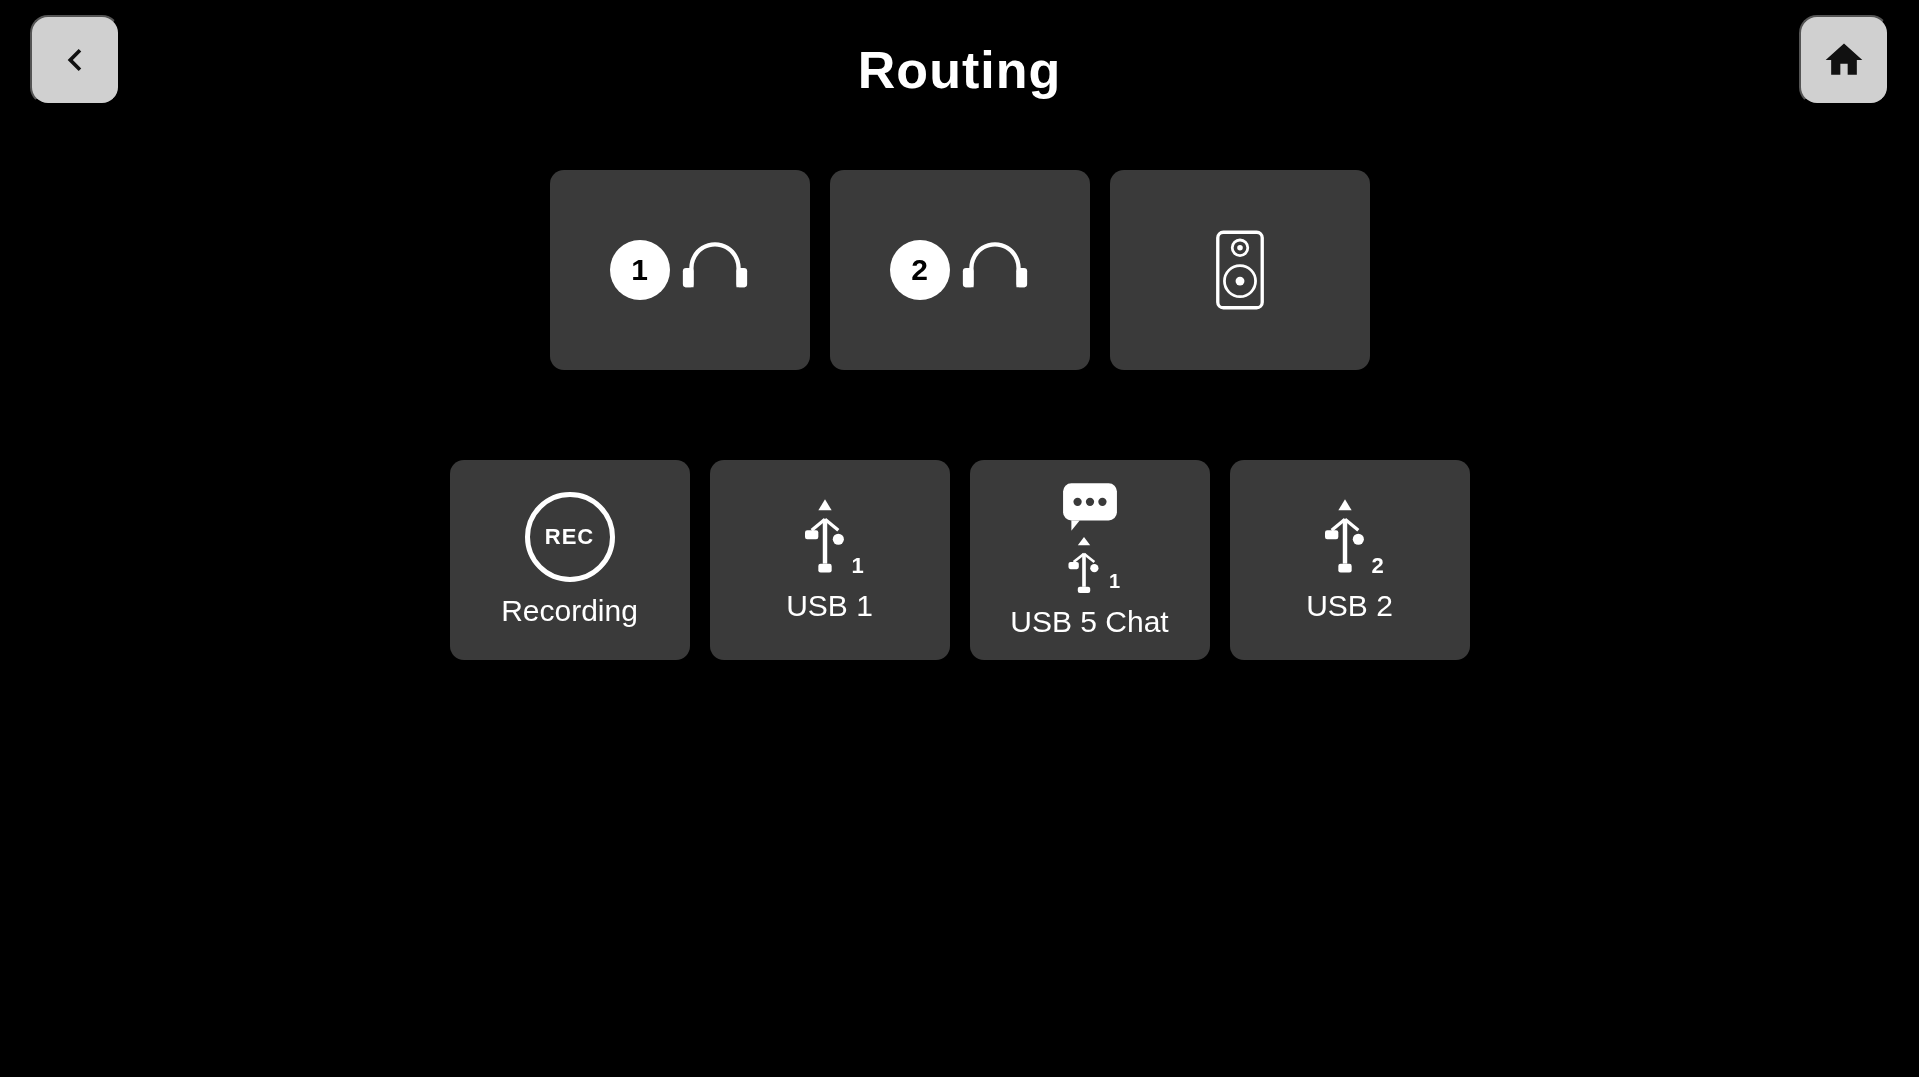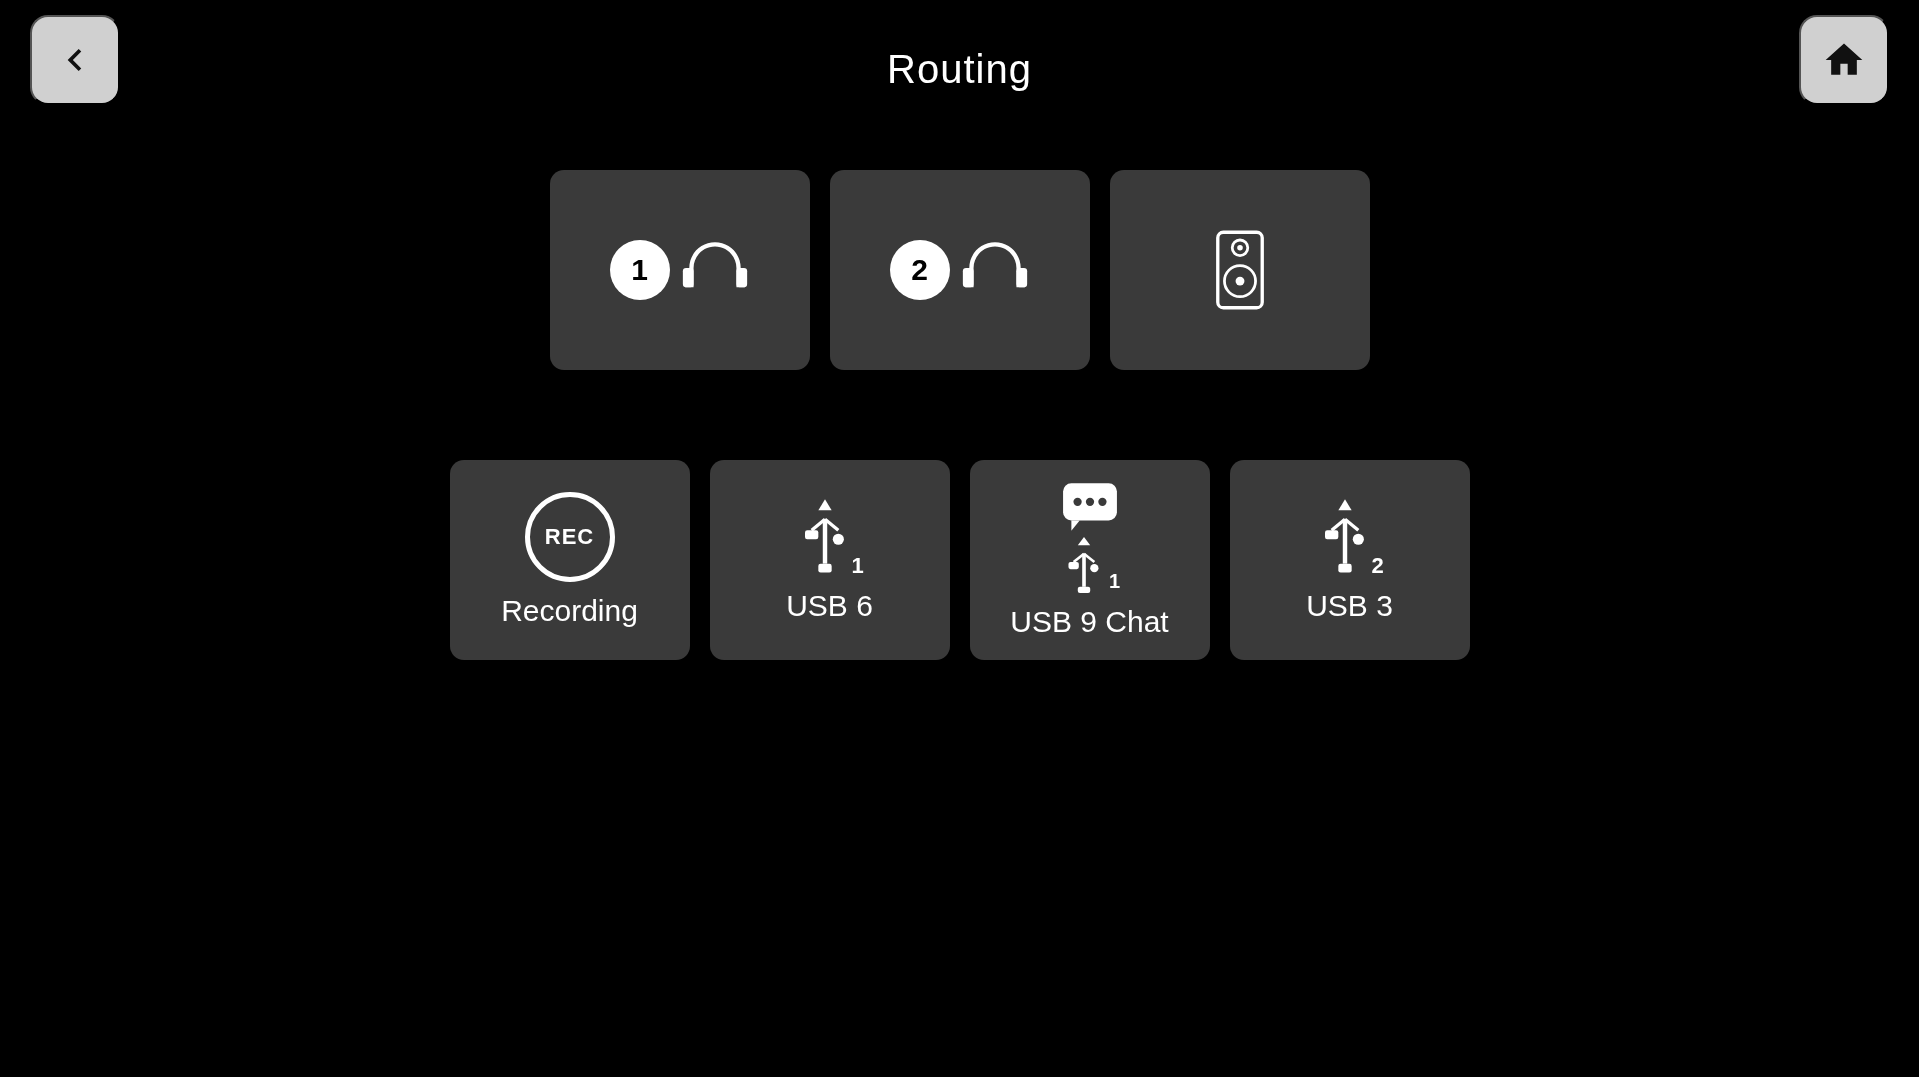--- a/index.html
+++ b/index.html
@@ -20,22 +20,22 @@
       top: 0;
       left: 0;
       right: 0;
       height: 120px;
       display: flex;
       align-items: center;
       justify-content: center;
     }
 
     .header-title {
-      font-size: 40px;
-      font-weight: 400;
+      font-size: 52px;
+      font-weight: 700;
       letter-spacing: 1px;
       margin-top: 19px;
     }
 
     .nav-btn {
       position: absolute;
       width: 90px;
       height: 90px;
       background: #d0d0d0;
       border-radius: 18px;
@@ -304,21 +304,21 @@
         <rect x="6" y="30" width="12" height="8" rx="2" fill="#fff"></rect>
 
         <circle cx="36" cy="38" r="5" fill="#fff"></circle>
 
         <rect x="18" y="60" width="12" height="8" rx="2" fill="#fff"></rect>
 
         <polygon points="24,2 18,12 30,12" fill="#fff"></polygon>
       </svg>
       <span class="usb-subscript">1</span>
     </div>
-    <span class="tile-label">USB 6</span>
+    <span class="tile-label">USB 1</span>
   </div>
 
   <div class="tile bottom-tile">
     <div class="icon-wrap">
       <div class="usb-chat-group">
 
         <div class="chat-bubble">
           <svg viewBox="0 0 56 48" xmlns="http://www.w3.org/2000/svg">
             <rect x="2" y="2" width="52" height="36" rx="8" fill="#fff"></rect>
             <polygon points="10,38 18,38 10,48" fill="#fff"></polygon>
@@ -336,32 +336,32 @@
             <line x1="20" y1="18" x2="30" y2="26" stroke="#fff" stroke-width="2.5"></line>
             <rect x="5" y="26" width="10" height="7" rx="2" fill="#fff"></rect>
             <circle cx="30" cy="32" r="4" fill="#fff"></circle>
             <rect x="14" y="50" width="12" height="6" rx="2" fill="#fff"></rect>
             <polygon points="20,2 14,10 26,10" fill="#fff"></polygon>
           </svg>
           <span class="usb-chat-subscript">1</span>
         </div>
       </div>
     </div>
-    <span class="tile-label">USB 9 Chat</span>
+    <span class="tile-label">USB 5 Chat</span>
   </div>
 
   <div class="tile bottom-tile">
     <div class="icon-wrap usb-icon">
       <svg viewBox="0 0 48 72" xmlns="http://www.w3.org/2000/svg">
         <line x1="24" y1="60" x2="24" y2="20" stroke="#fff" stroke-width="4"></line>
         <line x1="24" y1="20" x2="12" y2="30" stroke="#fff" stroke-width="3"></line>
         <line x1="24" y1="20" x2="36" y2="30" stroke="#fff" stroke-width="3"></line>
         <rect x="6" y="30" width="12" height="8" rx="2" fill="#fff"></rect>
         <circle cx="36" cy="38" r="5" fill="#fff"></circle>
         <rect x="18" y="60" width="12" height="8" rx="2" fill="#fff"></rect>
         <polygon points="24,2 18,12 30,12" fill="#fff"></polygon>
       </svg>
       <span class="usb-subscript">2</span>
     </div>
-    <span class="tile-label">USB 3</span>
+    <span class="tile-label">USB 2</span>
   </div>
 
 </div>
 
 </body></html>

